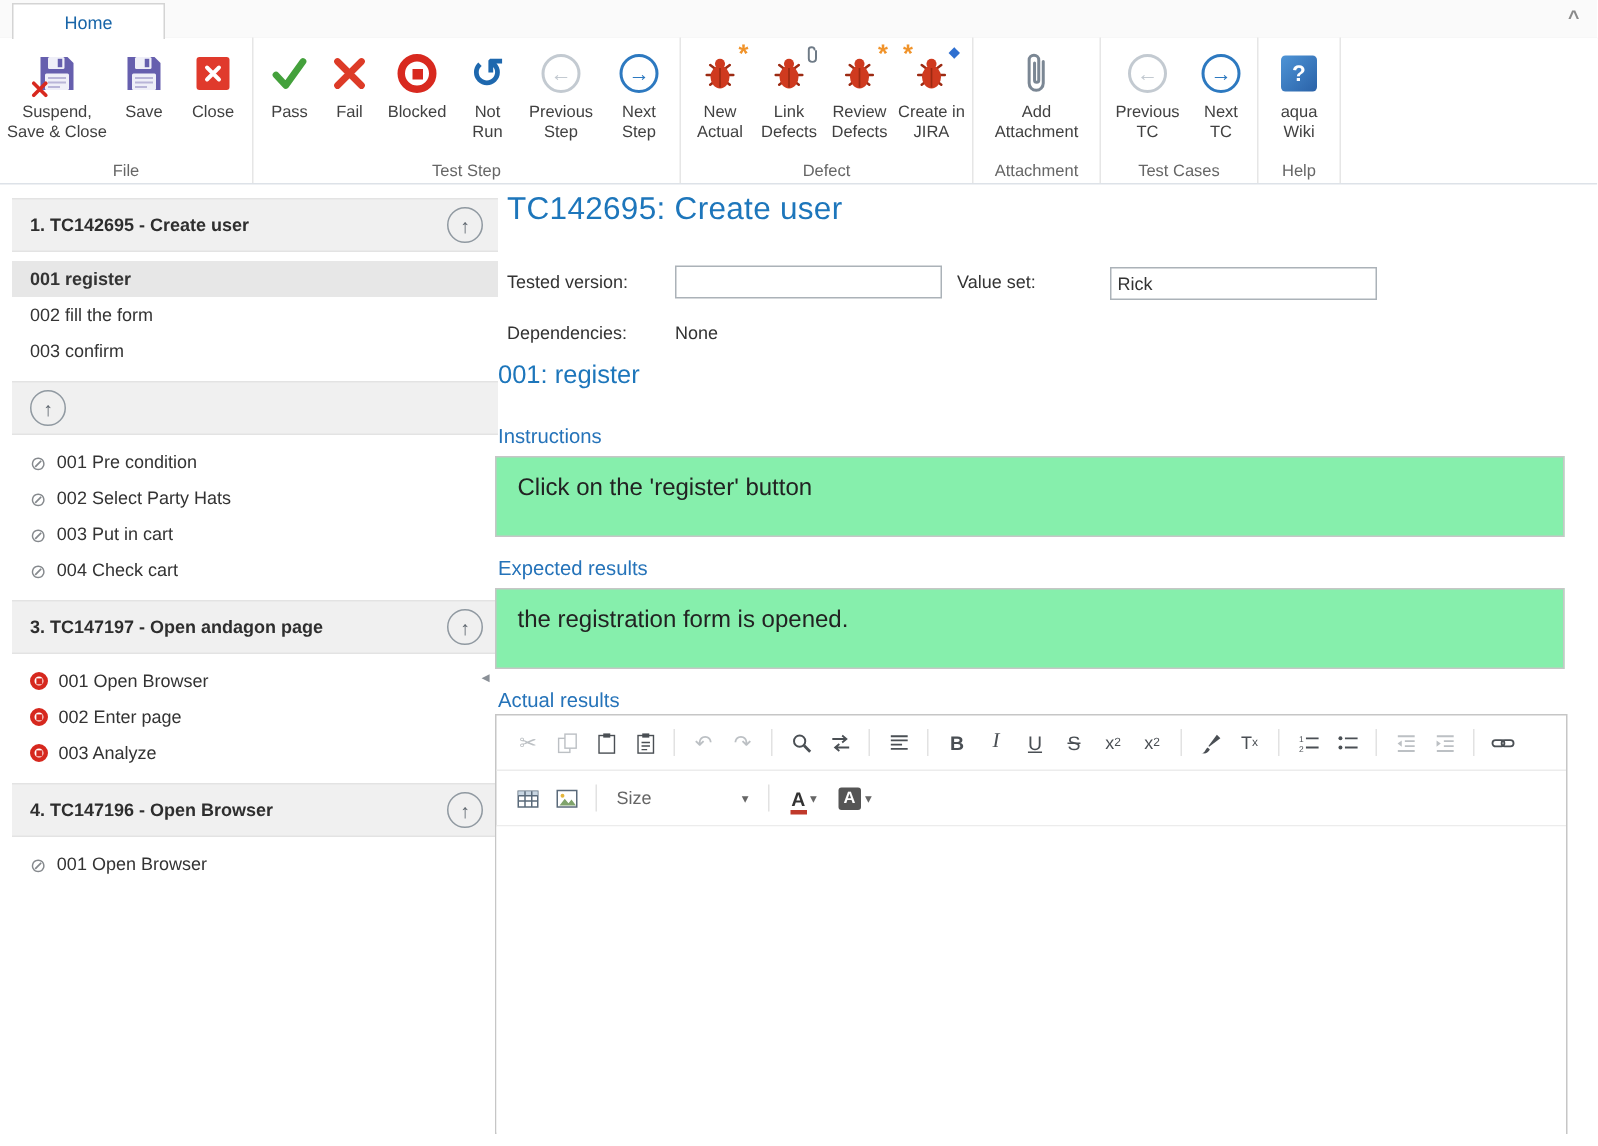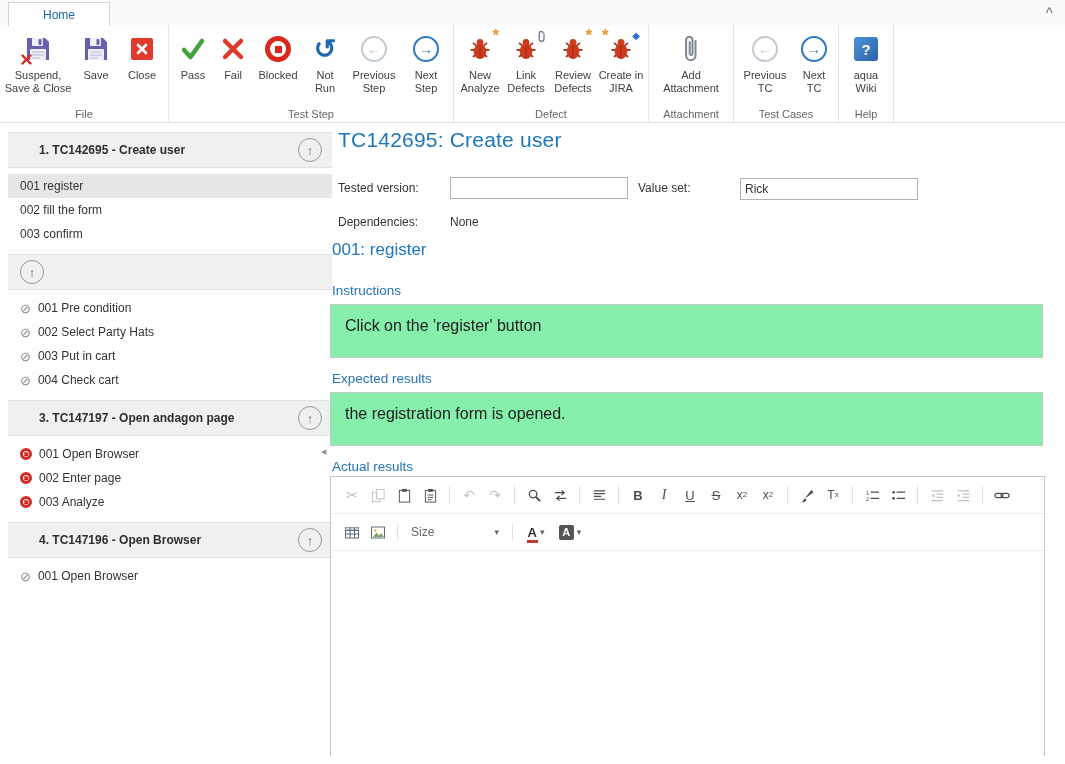--- a/index.html
+++ b/index.html
@@ -38,26 +38,26 @@
   .diamond{position:absolute;top:-4px;right:-5px;color:#2e6fd0;font-size:10px;line-height:10px;}
   .clipmini{position:absolute;top:-5px;right:-6px;line-height:0;}
   .wikibox{width:24px;height:24px;border-radius:3px;background:linear-gradient(135deg,#4e94d6,#2a62a8);
        color:#fff;font-weight:bold;font-size:15px;display:flex;align-items:center;justify-content:center;}
 
   
   .sidebar{position:absolute;top:132px;left:8px;width:324px;bottom:0;background:#fff;}
   .section{margin-bottom:8px;}
   .shead{height:36px;background:#f0f0f0;border-top:1px solid #e3e3e3;border-bottom:1px solid #e3e3e3;
        box-sizing:border-box;display:flex;align-items:center;padding:0 10px 0 12px;font-weight:bold;color:#2e2e2e;}
-  .stitle{flex:1;margin-left:19px;}
+  .stitle{flex:1;}
   .circbtn{width:22px;height:22px;border-radius:50%;border:1px solid #9099a1;color:#606870;
        display:flex;align-items:center;justify-content:center;font-size:13px;font-weight:normal;flex:none;}
   .steps{padding-top:6px;}
   .srow{height:24px;display:flex;align-items:center;padding-left:12px;gap:7px;color:#333;}
-  .srow.selected{background:#e7e7e7;}
+  .srow.selected{background:#e7e7e7;font-weight:bold;}
   .stepicon{flex:none;display:inline-flex;align-items:center;justify-content:center;}
   .notrun{color:#85898d;font-size:13px;line-height:1;}
   .blockedmini{width:12px;height:12px;border:3px solid #d6281e;border-radius:50%;box-sizing:border-box;position:relative;}
   .blockedmini::after{content:"";position:absolute;left:50%;top:50%;width:3.5px;height:3.5px;background:#d6281e;transform:translate(-50%,-50%);}
 
   .splitter-arrow{position:absolute;left:321px;top:448px;color:#8a9097;font-size:7px;}
 
   
   .main{position:absolute;left:330px;top:128px;right:0;bottom:0;}
   .m-title{position:absolute;left:8px;top:0;font-size:21px;color:#1d76bb;letter-spacing:.2px;}
@@ -206,21 +206,21 @@
       <div class="glabel">Test Step</div>
     </div>
 
     <div class="rgroup">
       <div class="rb w44">
         <div class="ricon">
           <span class="bugwrap"><svg width="28" height="28">
                 <use href="#sym-bug"></use>
               </svg><span class="spark">*</span></span>
         </div>
-        <div class="rlabel">New Analyze</div>
+        <div class="rlabel">New Actual</div>
       </div>
       <div class="rb w44">
         <div class="ricon">
           <span class="bugwrap"><svg width="28" height="28">
                 <use href="#sym-bug"></use>
               </svg>
             <span class="clipmini">
               <svg width="10" height="13" viewBox="0 0 10 13">
                   <path d="M7 3 C7 1 3.2 1 3.2 3 L3.2 9 C3.2 12 8 12 8 9 L8 4" fill="none" stroke="#6e7a86" stroke-width="1.3" stroke-linecap="round"></path>
                 </svg>

